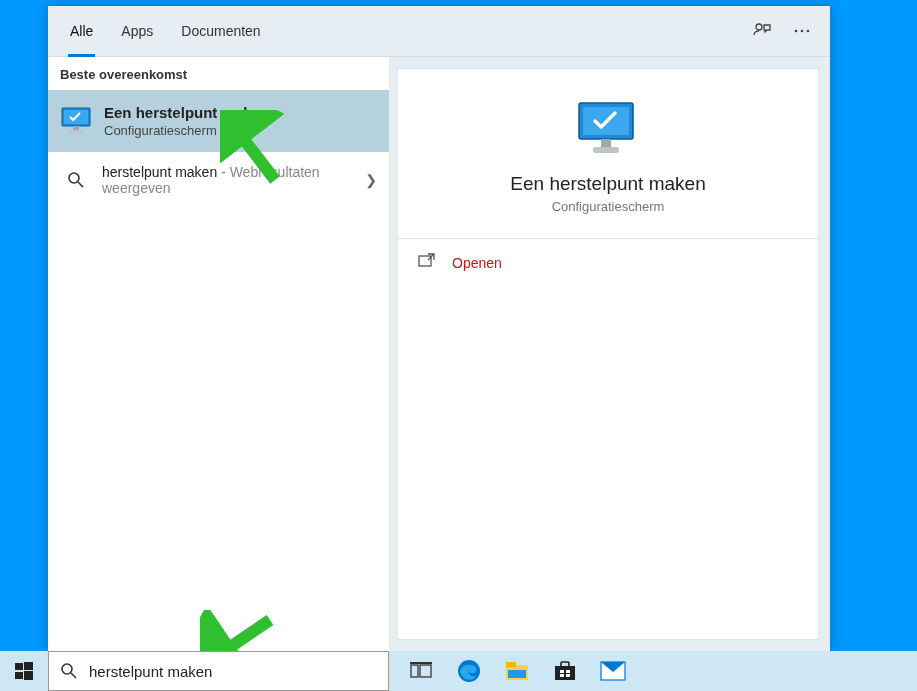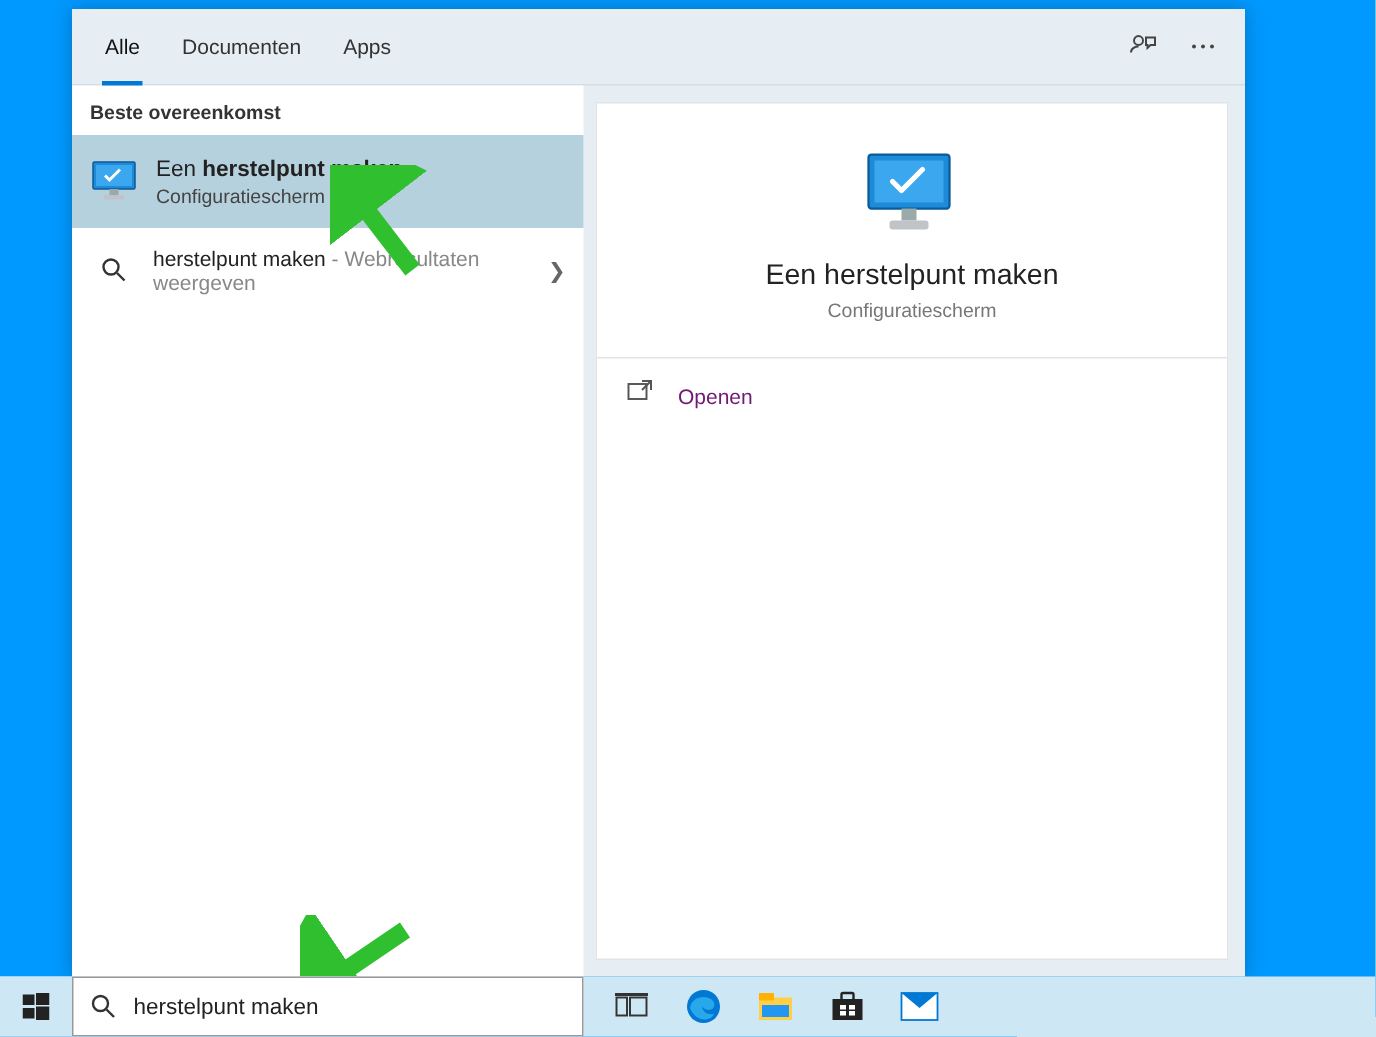--- a/index.html
+++ b/index.html
@@ -100,21 +100,21 @@
       margin-right: 12px;
       display: flex;
       align-items: center;
       justify-content: center;
     }
     .best-match-text .title {
       font-size: 15px;
       color: #222;
     }
     .best-match-text .title .normal {
-      font-weight: 400;
+      font-weight: 700;
     }
     .best-match-text .title .bold {
       font-weight: 600;
     }
     .best-match-text .subtitle {
       font-size: 13px;
       color: #444;
       margin-top: 2px;
     }
     .web-row {
@@ -187,21 +187,21 @@
       padding: 14px 20px;
       cursor: pointer;
     }
     .preview-action-icon {
       width: 18px;
       margin-right: 16px;
       color: #555;
     }
     .preview-action-label {
       font-size: 14px;
-      color: #701a75;
+      color: #b91c1c;
     }
     .taskbar {
       position: absolute;
       left: 0;
       right: 0;
       bottom: 0;
       height: 40px;
       background: #cde7f5;
       display: flex;
       align-items: center;
@@ -261,24 +261,24 @@
   </style>
 </head>
 <body>
 
 <div class="search-panel">
   <div class="tabs">
     <div class="tab active">
         <span>Alle</span>
       </div>
     <div class="tab">
+        <span>Apps</span>
+      </div>
+    <div class="tab">
         <span>Documenten</span>
-      </div>
-    <div class="tab">
-        <span>Apps</span>
       </div>
     <div class="tabs-spacer"></div>
     <div class="titlebar-icon">
       <svg width="20" height="20" viewBox="0 0 20 20">
           <circle cx="7" cy="6" r="3" fill="none" stroke="#444" stroke-width="1.3"></circle>
           <path d="M2 14c0-3 3-4 5-4" fill="none" stroke="#444" stroke-width="1.3"></path>
           <path d="M12 4h6v5h-3l-2 2v-2h-1z" fill="none" stroke="#444" stroke-width="1.3"></path>
         </svg>
     </div>
     <div class="titlebar-icon">

